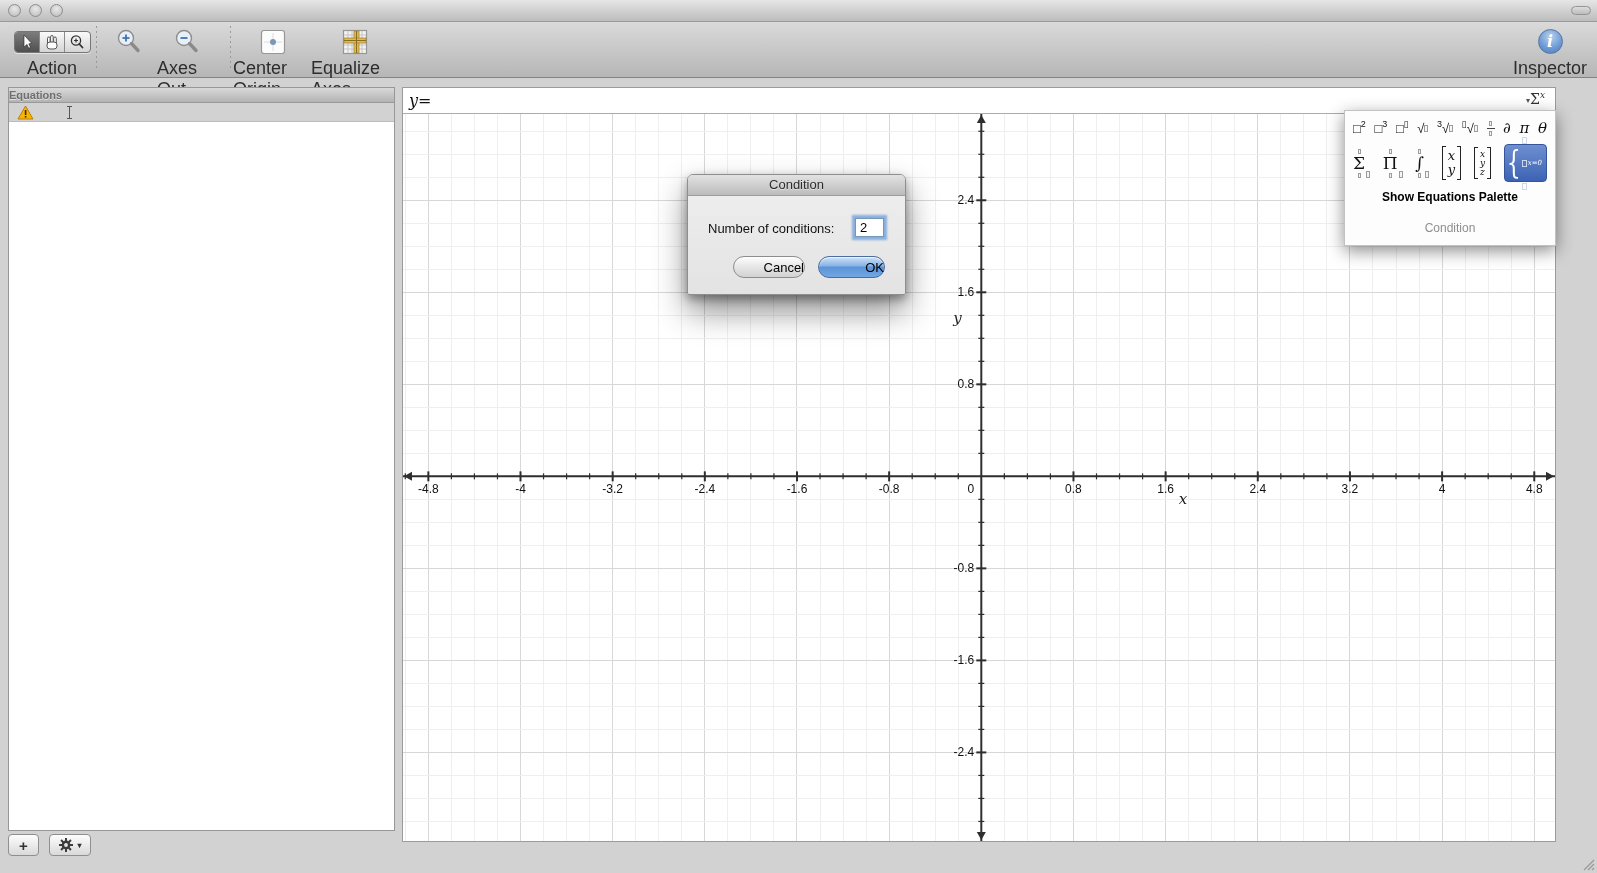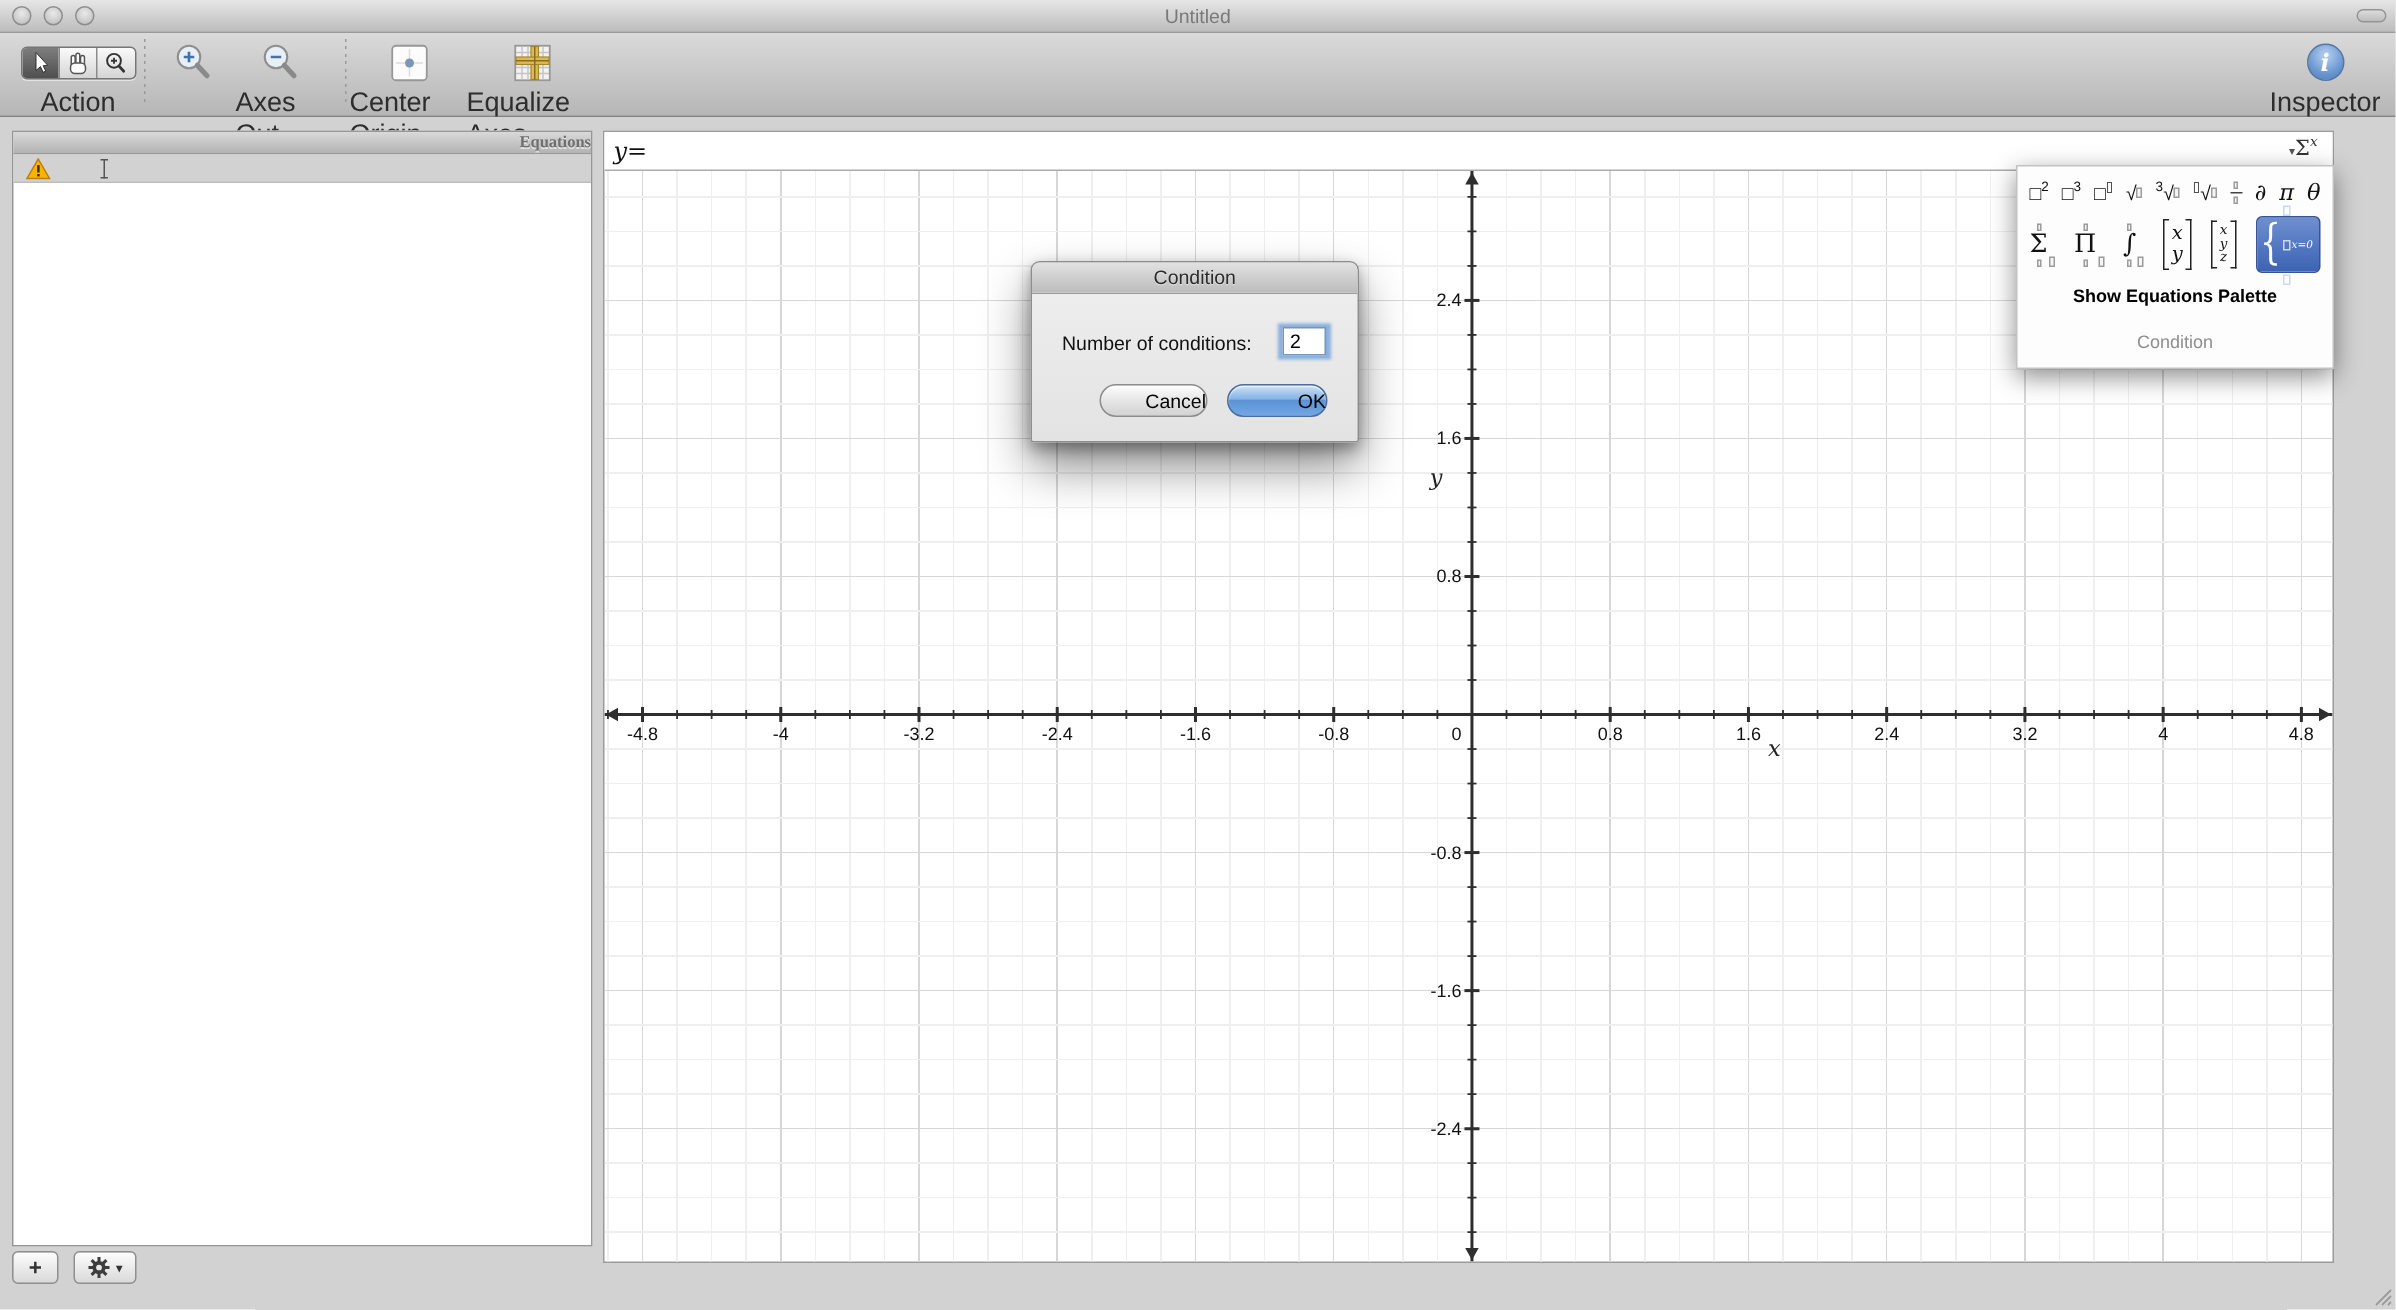--- a/index.html
+++ b/index.html
@@ -33,22 +33,22 @@
   .seg.sel { background:linear-gradient(#7d7d7d,#4f4f4f); }
   .inspector-circle { width:25px; height:25px; border-radius:50%;
     background:radial-gradient(circle at 50% 30%, #b9d2ee, #6b98d2 60%, #4d7cba);
     border:1px solid #5577a5; color:#fff; font-family:"DejaVu Serif",serif; font-style:italic;
     font-weight:bold; font-size:16px; display:flex; align-items:center; justify-content:center; }
 
   
   .sidebar { position:absolute; left:8px; top:87px; width:387px; height:744px;
     background:#fff; border:1px solid #979797; }
   .sb-header { height:15px; background:linear-gradient(#d9d9d9,#b3b3b3);
-    border-bottom:1px solid #999; text-align:right; font-size:11px; font-weight:bold;
-    color:#6f6f6f; text-shadow:0 1px 0 rgba(255,255,255,.55); line-height:14px;font-family:Liberation Serif, serif; }
+    border-bottom:1px solid #999; text-align:left; font-size:11px; font-weight:bold;
+    color:#6f6f6f; text-shadow:0 1px 0 rgba(255,255,255,.55); line-height:14px; }
   .sb-row { height:19px; background:#d2d2d2; border-bottom:1px solid #bdbdbd;
     display:flex; align-items:center; }
   .warn { margin-left:8px; }
   .ibeam { position:relative; width:7px; height:13px; margin-left:32px; }
   .ibeam::before { content:""; position:absolute; left:3px; top:0; width:1px; height:13px; background:#555; }
   .ibeam::after { content:""; position:absolute; left:1px; top:0; width:5px; height:1px; background:#555;
     box-shadow:0 12px 0 #555; }
   .sb-bottom { position:absolute; left:8px; top:834px; display:flex; gap:10px; }
   .sb-btn { height:22px; border:1px solid #8f8f8f; border-radius:4px;
     background:linear-gradient(#fdfdfd,#d9d9d9); display:flex; align-items:center;
@@ -132,21 +132,20 @@
 </style>
 </head>
 <body>
 
 <div class="titlebar">
   <div class="lights">
     <div class="light"></div>
     <div class="light"></div>
     <div class="light"></div>
   </div>
-  <div class="win-title">Untitled</div>
   <div class="pill-btn"></div>
 </div>
 
 <div class="toolbar">
   <div class="titem" style="left:12px;width:80px;">
     <div class="ticon">
       <div class="segctl">
         <div class="seg sel">
           <svg width="16" height="17">
             <path d="M5,2 L5,14 L8,11.4 L9.7,15.2 L11.5,14.4 L9.8,10.8 L12.8,10.5 Z" fill="#fff" stroke="#222" stroke-width="0.6"></path>

